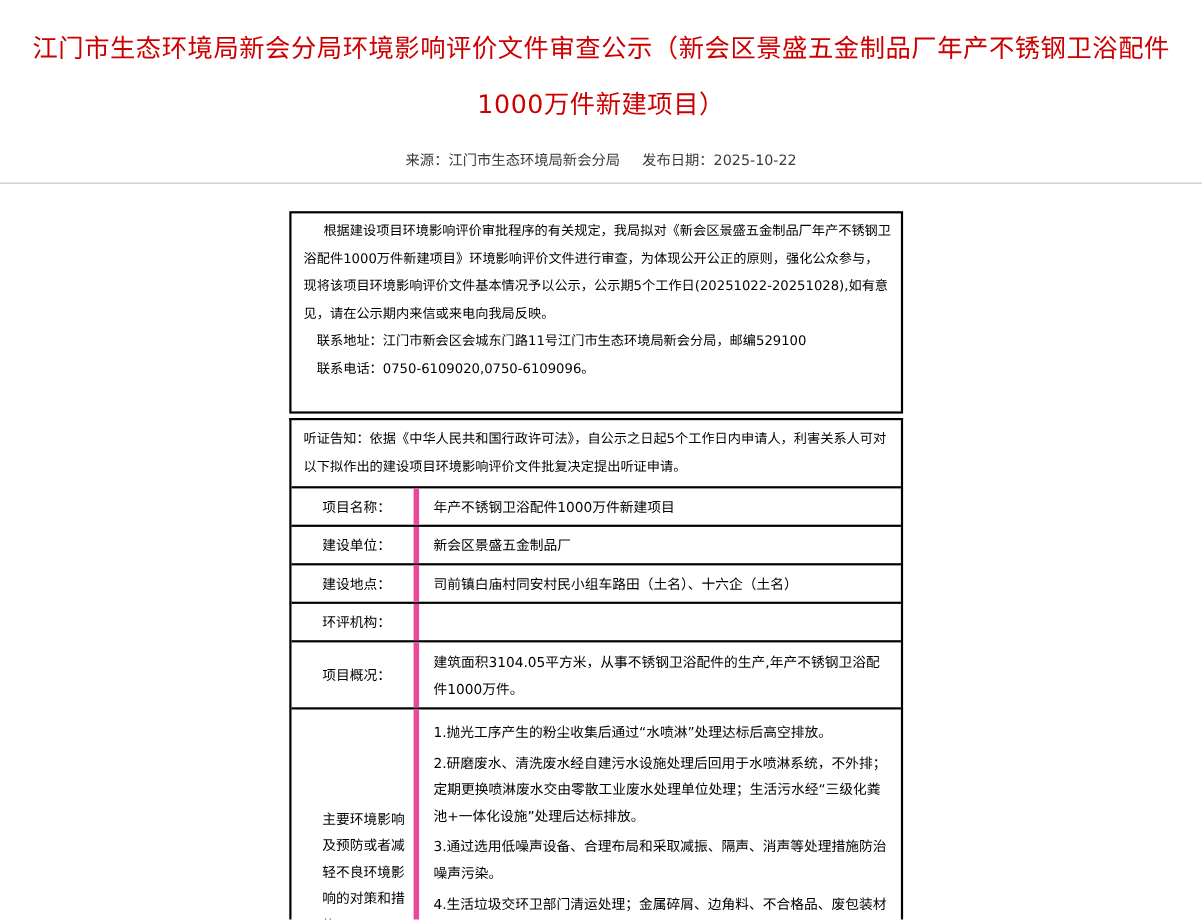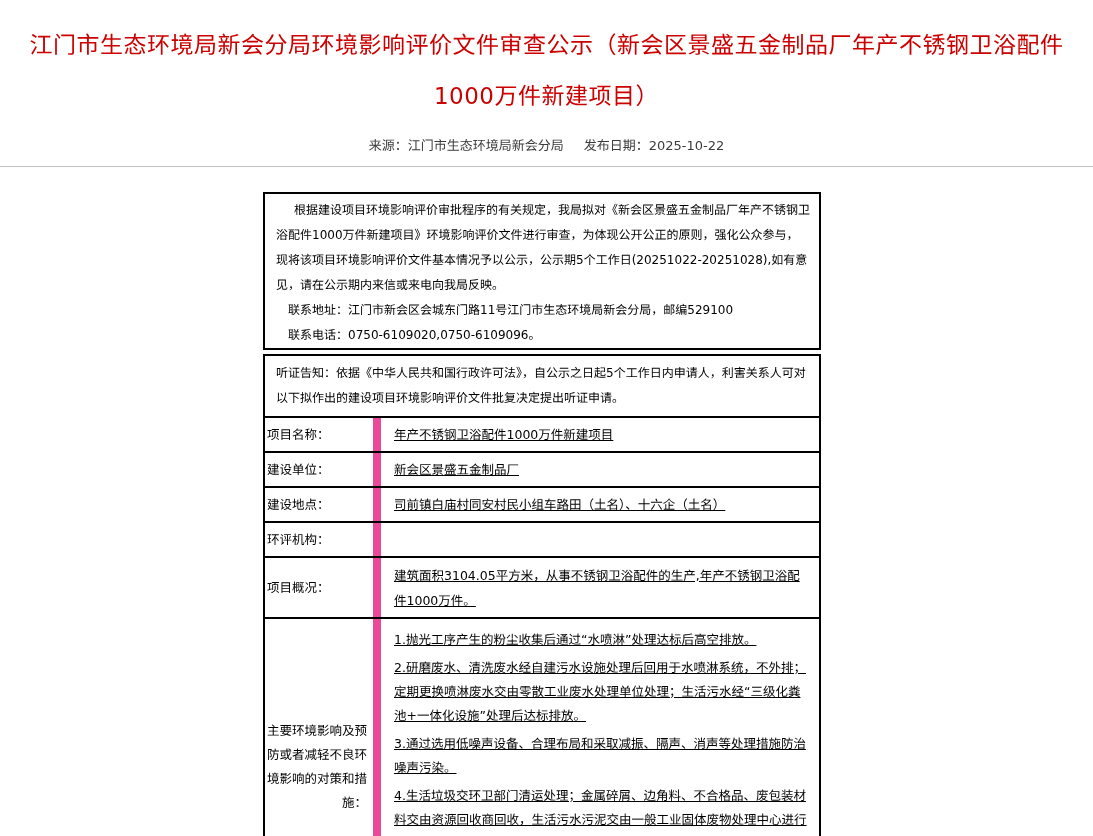--- a/index.html
+++ b/index.html
@@ -41,21 +41,21 @@
 
   .content {
     margin-top: 25px;
     margin-left: 263px;
     width: 558px;
   }
 
   
   .intro-box {
     border: 2px solid #000;
-    height: 158px;
+    height: 184px;
     padding: 4px 9px 4px 11px;
     font-size: 12px;
     line-height: 25px;
     overflow: hidden;
   }
   .intro-box .para { text-indent: 1.5em; }
   .intro-box .contact { text-indent: 1em; }
 
   
   .tbl {
@@ -70,31 +70,29 @@
 
   .hearing-cell {
     min-height: 60px;
     padding: 5px 10px 5px 11px;
     font-size: 12px;
     line-height: 25px;
     display: flex; align-items: center;
   }
 
   .cell-label {
-    border-right: 8px solid #ec4899;
-    padding: 4px 6px 4px 2px;
+    border-right: 5px solid #ec4899;
+    padding: 4px 6px 4px 28px;
     display: flex; align-items: center;
     line-height: 24px;
-    text-align: right;
   }
   .cell-value {
     padding: 4px 10px 4px 13px;
     display: flex; align-items: center;
     line-height: 25px;
-    text-decoration: underline;
   }
   .row.simple { min-height: 35px; }
   .row.overview { min-height: 61px; }
   .row.measures { min-height: 296px; }
   .row.measures .cell-value {
     display: block;
     padding-top: 9px;
     line-height: 24px;
   }
   .measure-item { margin-bottom: 4px; }

